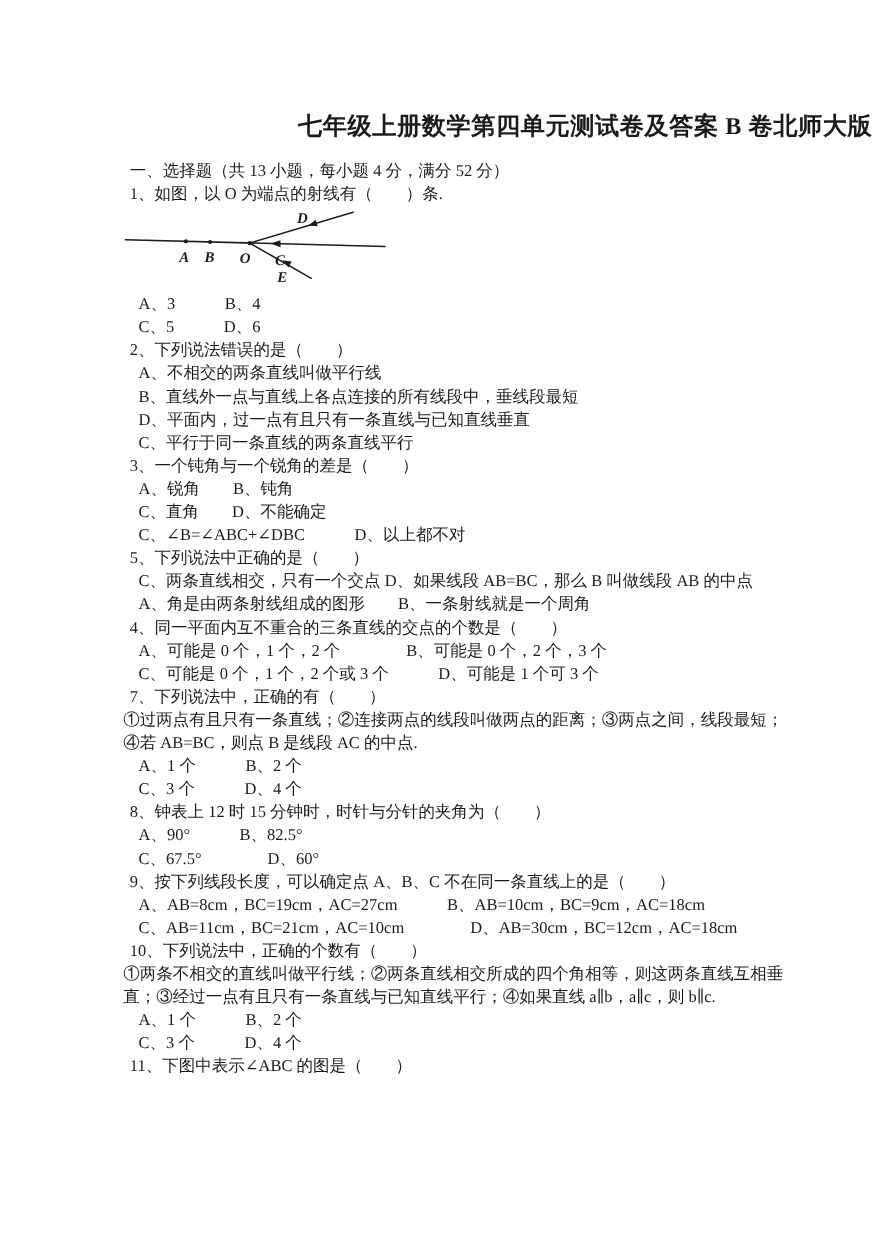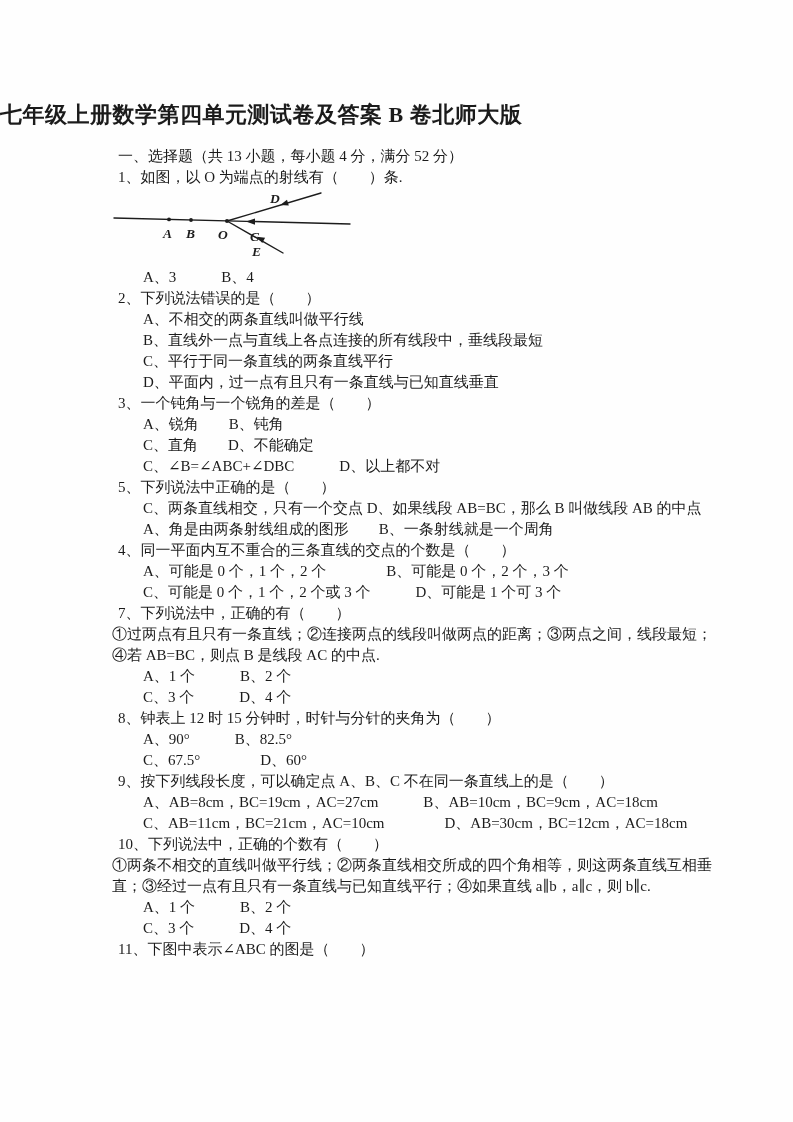--- a/index.html
+++ b/index.html
@@ -15,39 +15,39 @@
     overflow: hidden;
     font-family: "Liberation Serif", "DejaVu Serif", serif;
     color: #1b1b1b;
   }
   .title {
     position: absolute;
     top: 100px;
     left: 0;
     width: 100%;
     margin: 0;
-    text-align: left;
+    text-align: right;
     font-size: 22px;
     font-weight: 600;
     letter-spacing: 0.5px;
     white-space: pre;
   }
   .content {
     position: absolute;
     top: 146px;
     left: 118px;
     width: 640px;
   }
   .ln {
     font-size: 15px;
     line-height: 21px;
     height: 21px;
     white-space: pre;
   }
-  .opt  { margin-left: 25px; }
+  .opt  { margin-left: 8px; }
   .stmt { margin-left: -6px; }
   .fig {
     position: relative;
     height: 79px;
   }
   .fig svg {
     display: block;
     margin-left: -6px;
   }
 </style>
@@ -84,26 +84,27 @@
           <text x="74" y="50">B</text>
           <text x="106" y="51">O</text>
           <text x="138" y="53">C</text>
           <text x="158" y="15">D</text>
           <text x="140" y="68">E</text>
         </g>
       </svg>
     </div>
 
     <div class="ln opt">A、3　　　B、4</div>
+    <div class="ln opt">C、5　　　D、6</div>
 
     <div class="ln">2、下列说法错误的是（　　）</div>
     <div class="ln opt">A、不相交的两条直线叫做平行线</div>
     <div class="ln opt">B、直线外一点与直线上各点连接的所有线段中，垂线段最短</div>
+    <div class="ln opt">D、平面内，过一点有且只有一条直线与已知直线垂直</div>
     <div class="ln opt">C、平行于同一条直线的两条直线平行</div>
-    <div class="ln opt">D、平面内，过一点有且只有一条直线与已知直线垂直</div>
 
     <div class="ln">3、一个钝角与一个锐角的差是（　　）</div>
     <div class="ln opt">A、锐角　　B、钝角</div>
     <div class="ln opt">C、直角　　D、不能确定</div>
 
     <div class="ln opt">C、∠B=∠ABC+∠DBC　　　D、以上都不对</div>
 
     <div class="ln">5、下列说法中正确的是（　　）</div>
     <div class="ln opt">C、两条直线相交，只有一个交点 D、如果线段 AB=BC，那么 B 叫做线段 AB 的中点</div>
     <div class="ln opt">A、角是由两条射线组成的图形　　B、一条射线就是一个周角</div>

